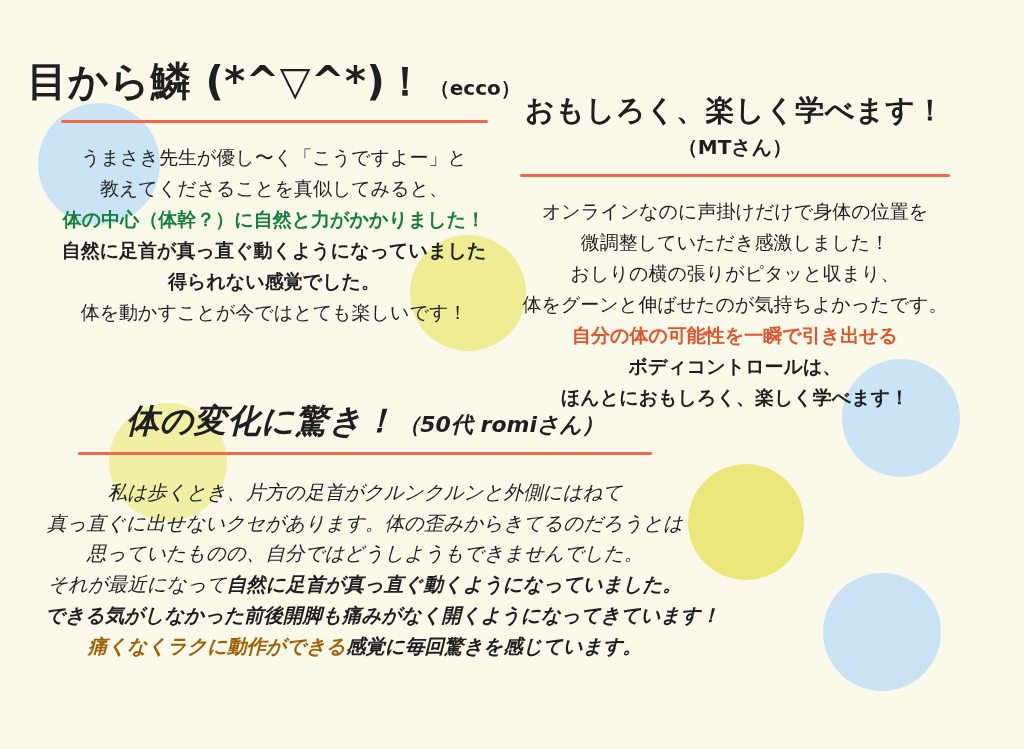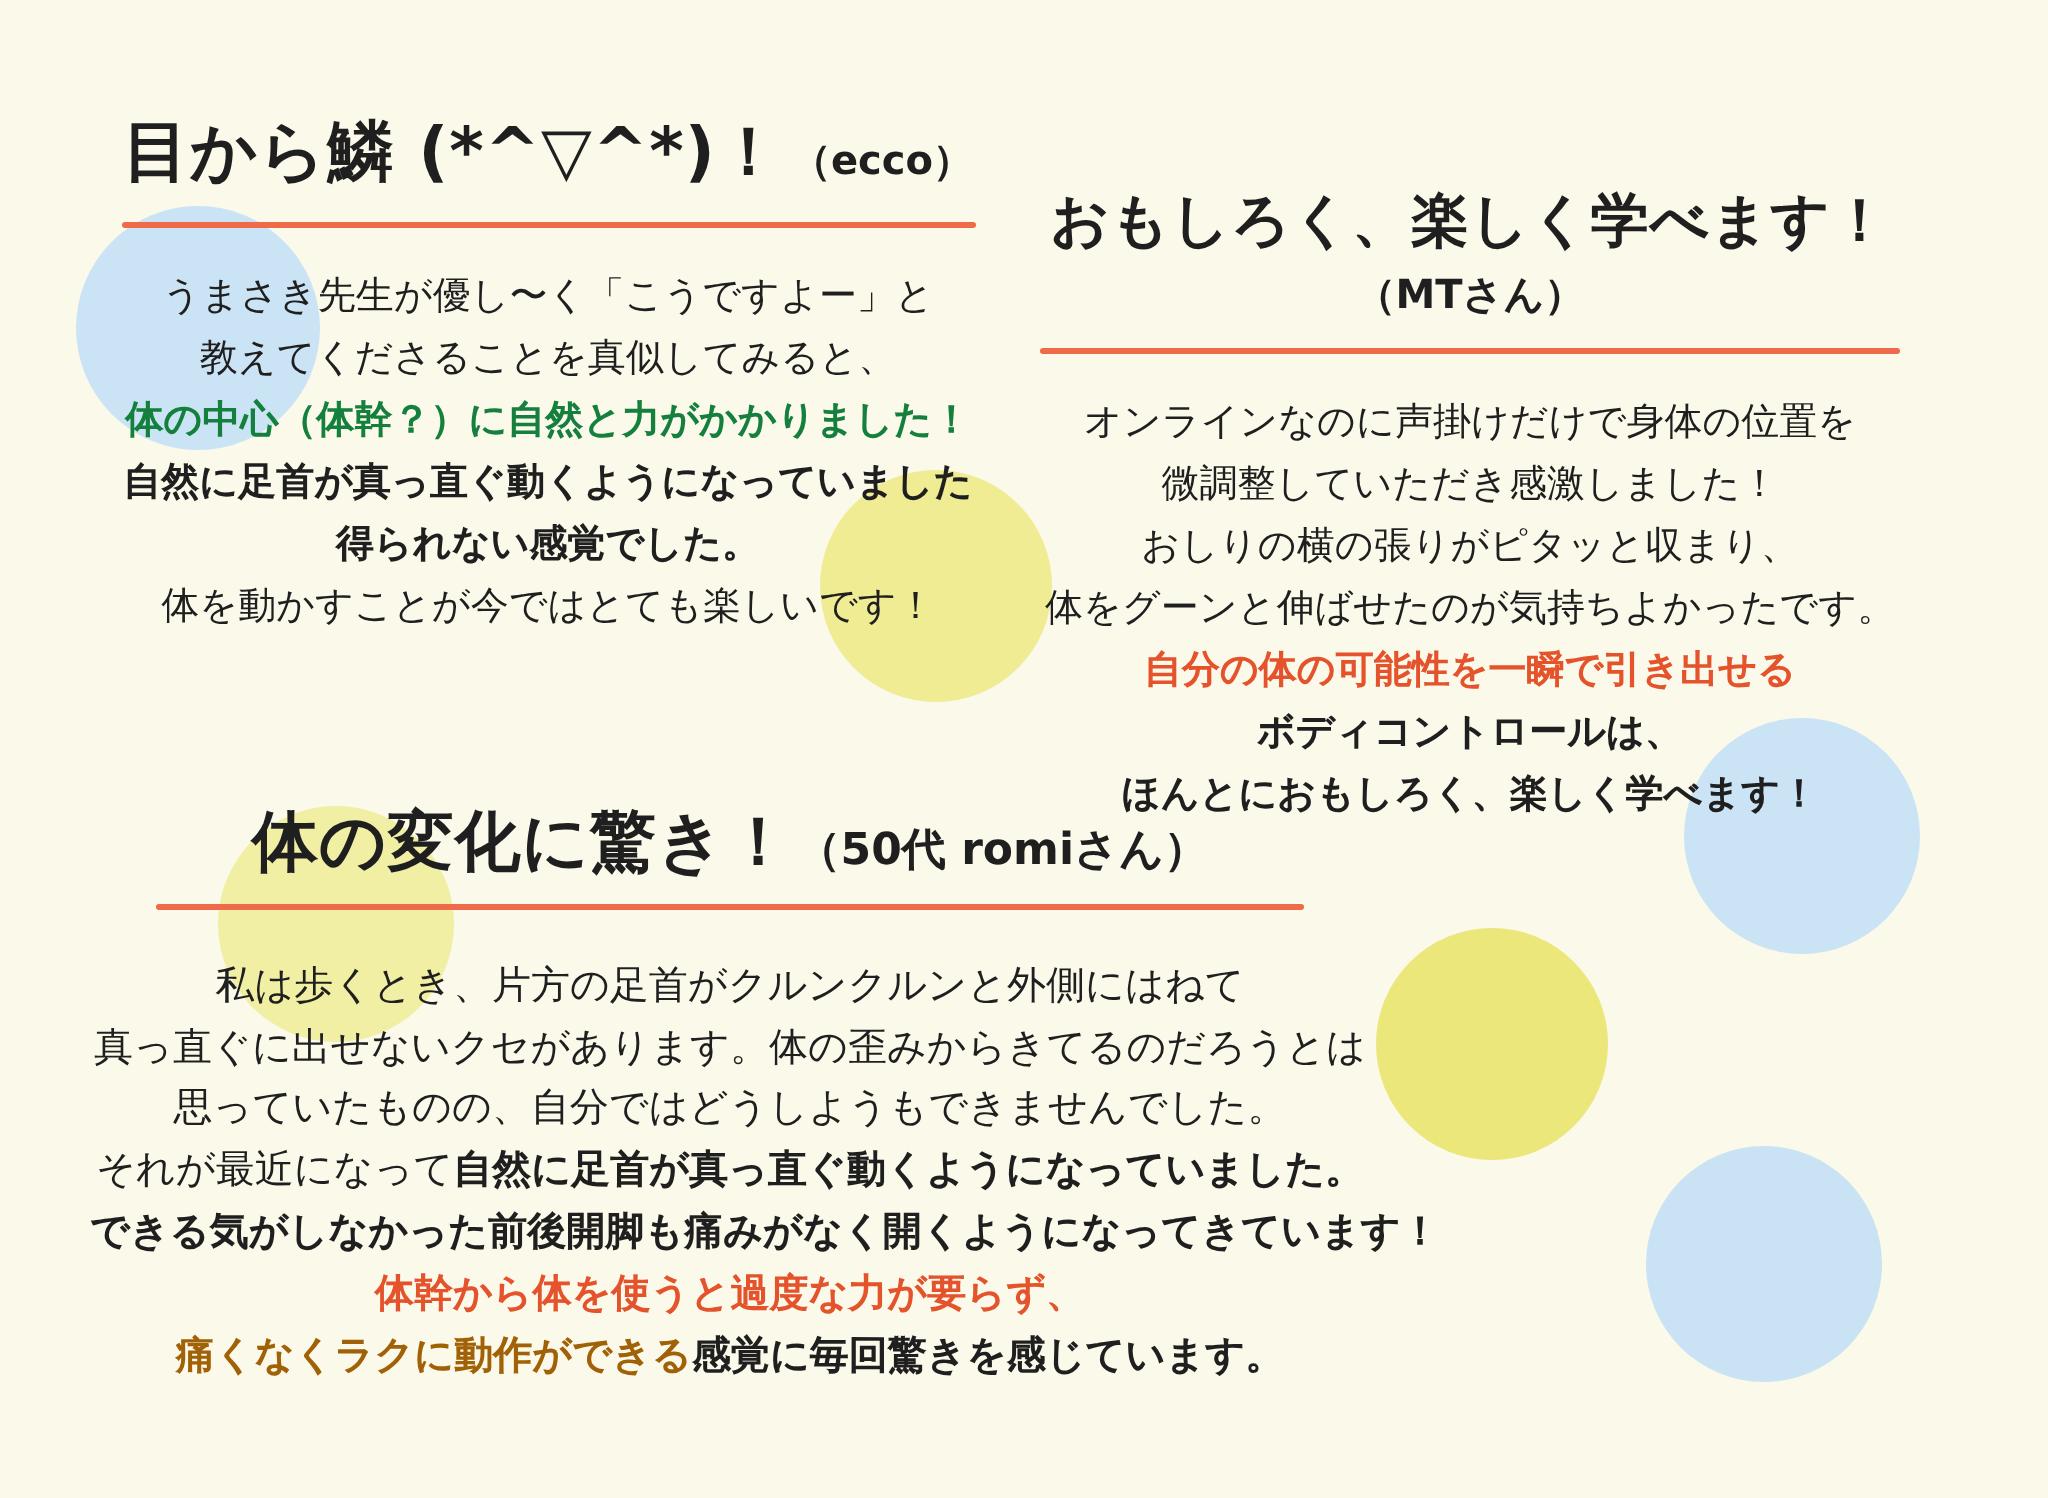--- a/index.html
+++ b/index.html
@@ -15,24 +15,24 @@
   .c2 { left:410px; top:235px; width:116px; height:116px; }
   .c3 { left:109px; top:403px; width:118px; height:118px; }
   .c4 { left:842px; top:359px; width:118px; height:118px; }
   .c5 { left:688px; top:464px; width:116px; height:116px; }
   .c6 { left:823px; top:573px; width:118px; height:118px; }
 
   
   .t { position:absolute; text-align:center; z-index:2; }
   .t1 { left:24px;  top:55px;  width:500px; }
   .t2 { left:500px; top:92px;  width:470px; }
-  .t3 { left:45px;  top:400px; width:640px; }
+  .t3 { left:45px;  top:400px; width:640px;font-style:italic; }
 
   .title { margin:0; font-weight:700; line-height:1.3; }
-  .t1 .title-main { font-size:33px; letter-spacing:0.5px; }
+  .t1 .title-main { font-size:40px; letter-spacing:0.5px; }
   .t1 .title-attr { font-size:20px; margin-left:4px; }
   .t2 .title-main { font-size:29px; display:block; letter-spacing:0.5px; }
   .t2 .title-attr { font-size:20px; display:block; margin-top:4px; }
   .t3 .title-main { font-size:33px; letter-spacing:0.5px; }
   .t3 .title-attr { font-size:22px; margin-left:2px; }
 
   .rule { height:3px; margin:0 auto; border-radius:2px; }
   .t1 .rule { width:427px; margin-top:13px; }
   .t2 .rule { width:430px; margin-top:14px; }
   .t3 .rule { width:574px; margin-top:9px; }
@@ -93,18 +93,17 @@
     <h2 class="title">
       <span class="title-main">体の変化に驚き！</span><span class="title-attr">（50代 romiさん）</span>
     </h2>
     <div class="rule accent-bg" style="background: rgb(238, 106, 72);"></div>
     <div class="body">
       <p class="line">私は歩くとき、片方の足首がクルンクルンと外側にはねて</p>
       <p class="line">真っ直ぐに出せないクセがあります。体の歪みからきてるのだろうとは</p>
       <p class="line">思っていたものの、自分ではどうしようもできませんでした。</p>
       <p class="line"><span>それが最近になって</span><span class="bold">自然に足首が真っ直ぐ動くようになっていました。</span></p>
       <p class="line bold">できる気がしなかった前後開脚も痛みがなく開くようになってきています！</p>
-      <p class="line accent" style="color: rgb(228, 83, 43);">体幹から体を使うと過度な力が要らず、</p>
       <p class="line"><span class="accent" style="color: #a16207;">痛くなくラクに動作ができる</span><span class="bold">感覚に毎回驚きを感じています。</span></p>
     </div>
   </section>
 
 </div>
 
 </body></html>

